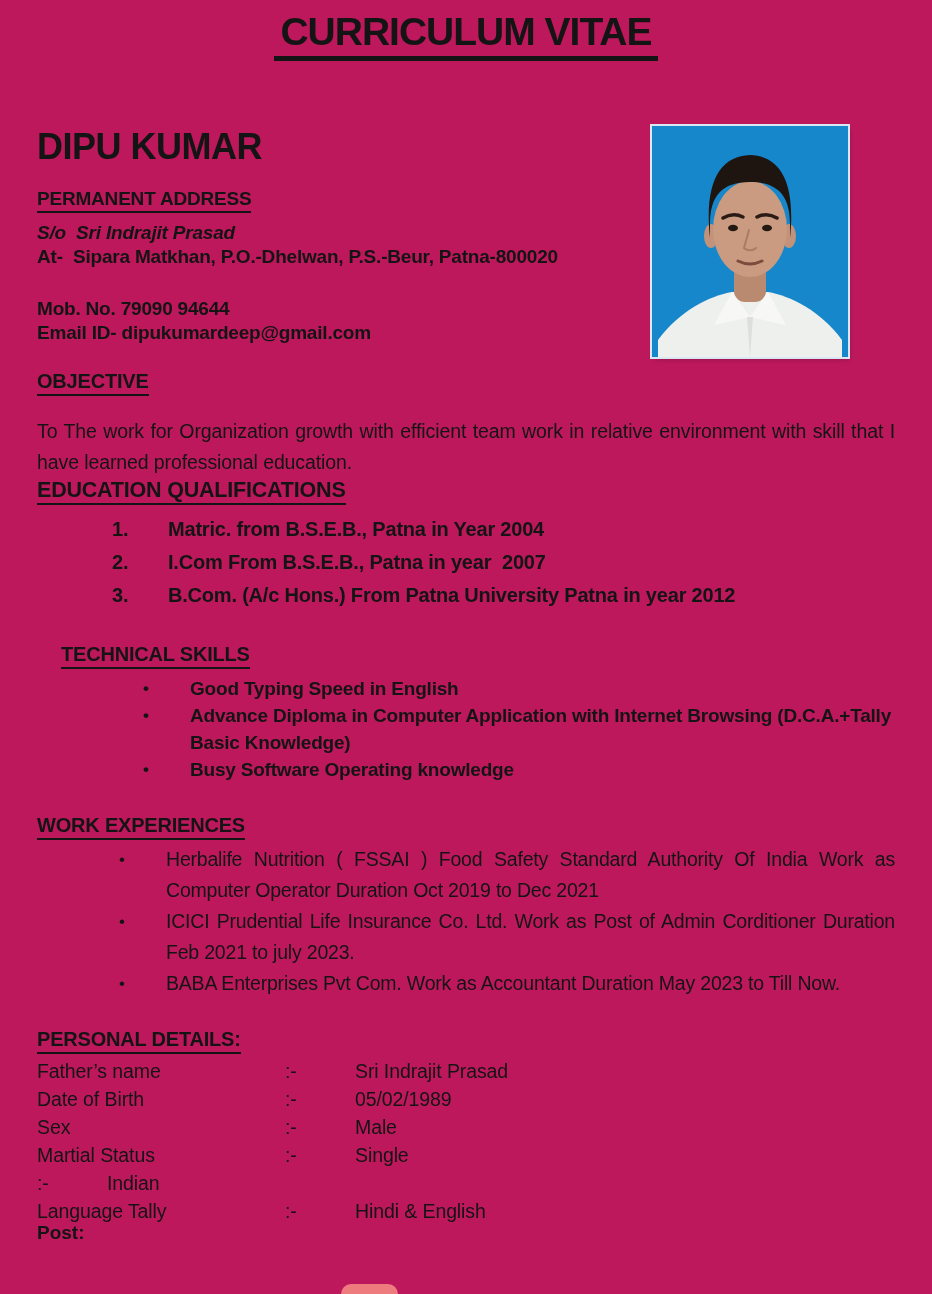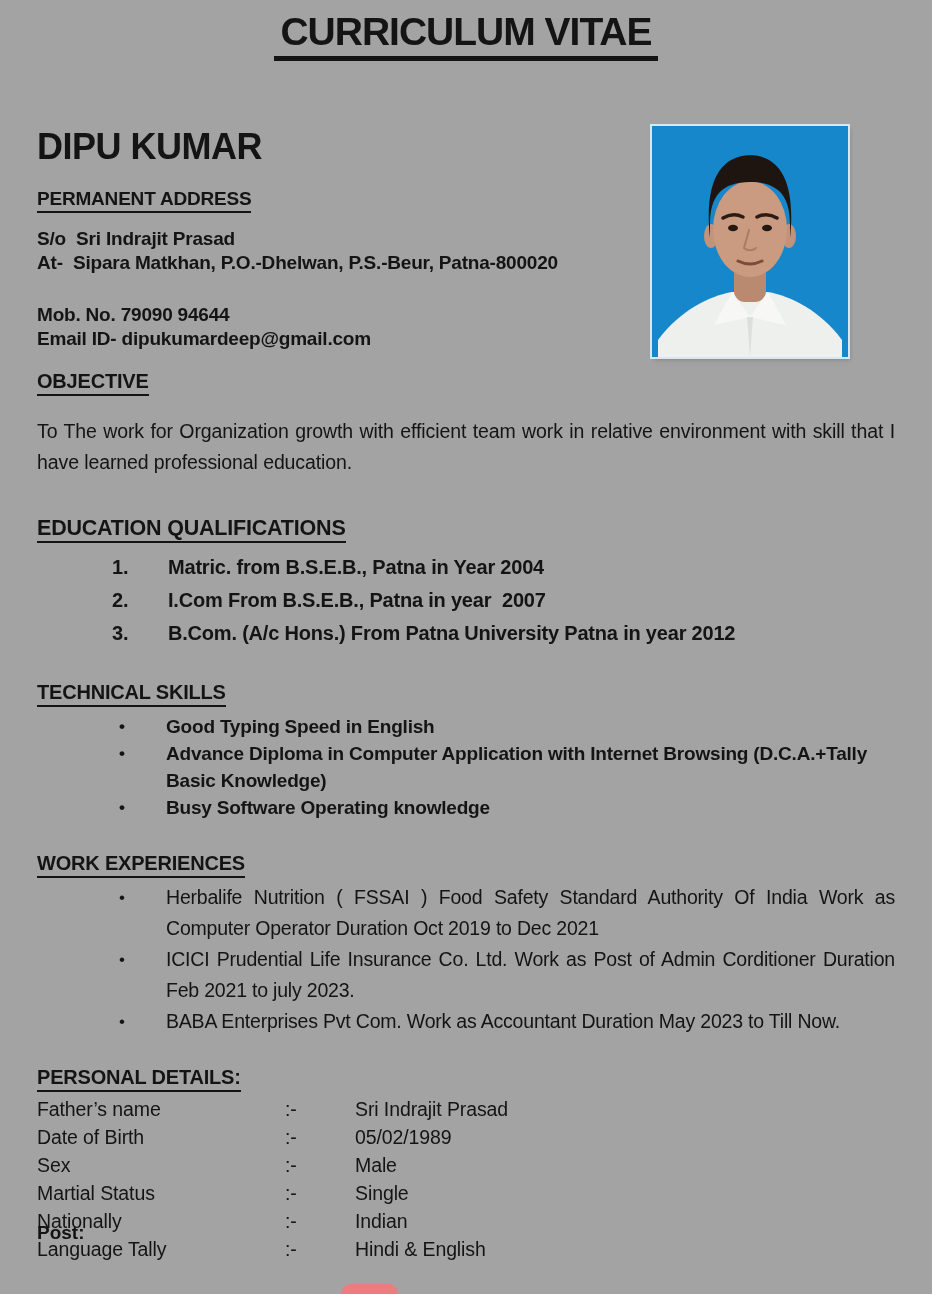--- a/index.html
+++ b/index.html
@@ -2,21 +2,21 @@
 <html style="--photo-background: #1587ca; --red-button: #ee7b7e; --text: #141414; --page: #fdfdfd;"><head>
 <meta charset="utf-8">
 <style>
   * { margin: 0; padding: 0; box-sizing: border-box; }
   html, body { background: #e9e9e9; }
   .page {
     position: relative;
     width: 932px;
     height: 1294px;
     margin: 0 auto;
-    background: #a3a3a3;
+    background: #be185d;
     color: #141414;
     font-family: "Liberation Sans", sans-serif;
     overflow: hidden;
     padding: 8px 37px 0 37px;
   }
 
   
   .title-wrap { text-align: center; margin-top: 2px; }
   .doc-title {
     display: inline-block;
@@ -52,21 +52,21 @@
     padding-bottom: 1px;
     letter-spacing: -0.2px;
   }
   .addr-line {
     font-size: 19px;
     font-weight: 700;
     line-height: 24px;
     white-space: pre-wrap;
     letter-spacing: -0.2px;
   }
-  .addr-line.first { margin-top: 14px; }
+  .addr-line.first { margin-top: 8px; font-style: italic; }
   .contact-block { margin-top: 28px; }
 
   .photo {
     flex: 0 0 auto;
     width: 196px;
     height: 231px;
     margin-right: 47px;
     margin-top: 1px;
     box-shadow: 0 0 0 2px #d9e7f2, 2px 3px 4px rgba(0,0,0,0.18);
     background: #1587ca;
@@ -86,34 +86,34 @@
   }
   .objective-section { margin-top: 8px; }
   .body-par {
     margin-top: 20px;
     font-size: 19.5px;
     line-height: 31px;
     text-align: justify;
     letter-spacing: -0.1px;
   }
 
-  .education-section { margin-top: 38px; }
+  .education-section { }
   .education-section .section-heading { font-size: 21.5px; }
   .num-list { margin-top: 8px; }
   .num-item {
     display: flex;
     font-size: 20px;
     font-weight: 700;
     line-height: 33px;
     letter-spacing: -0.2px;
     white-space: pre-wrap;
   }
   .num-item .num { width: 56px; padding-left: 0; flex: 0 0 auto; margin-left: 75px; }
 
-  .skills-section { margin-top: 30px; }
+  .skills-section { margin-top: 30px; margin-left: 24px; }
   .bullet-list { margin-top: 6px; }
   .bullet-item {
     display: flex;
     font-size: 19px;
     line-height: 27px;
     letter-spacing: -0.2px;
   }
   .bullet-item .bullet {
     flex: 0 0 auto;
     width: 47px;
@@ -306,21 +306,20 @@
         <span class="pd-label">Sex</span>
         <span class="pd-sep">:-</span>
         <span class="pd-value">Male</span>
       </div>
       <div class="pd-row">
         <span class="pd-label">Martial Status</span>
         <span class="pd-sep">:-</span>
         <span class="pd-value">Single</span>
       </div>
       <div class="pd-row">
-        <span class="pd-label">Nationally</span>
         <span class="pd-sep">:-</span>
         <span class="pd-value">Indian</span>
       </div>
       <div class="pd-row">
         <span class="pd-label">Language Tally</span>
         <span class="pd-sep">:-</span>
         <span class="pd-value">Hindi &amp; English</span>
       </div>
     </div>
   </div>

